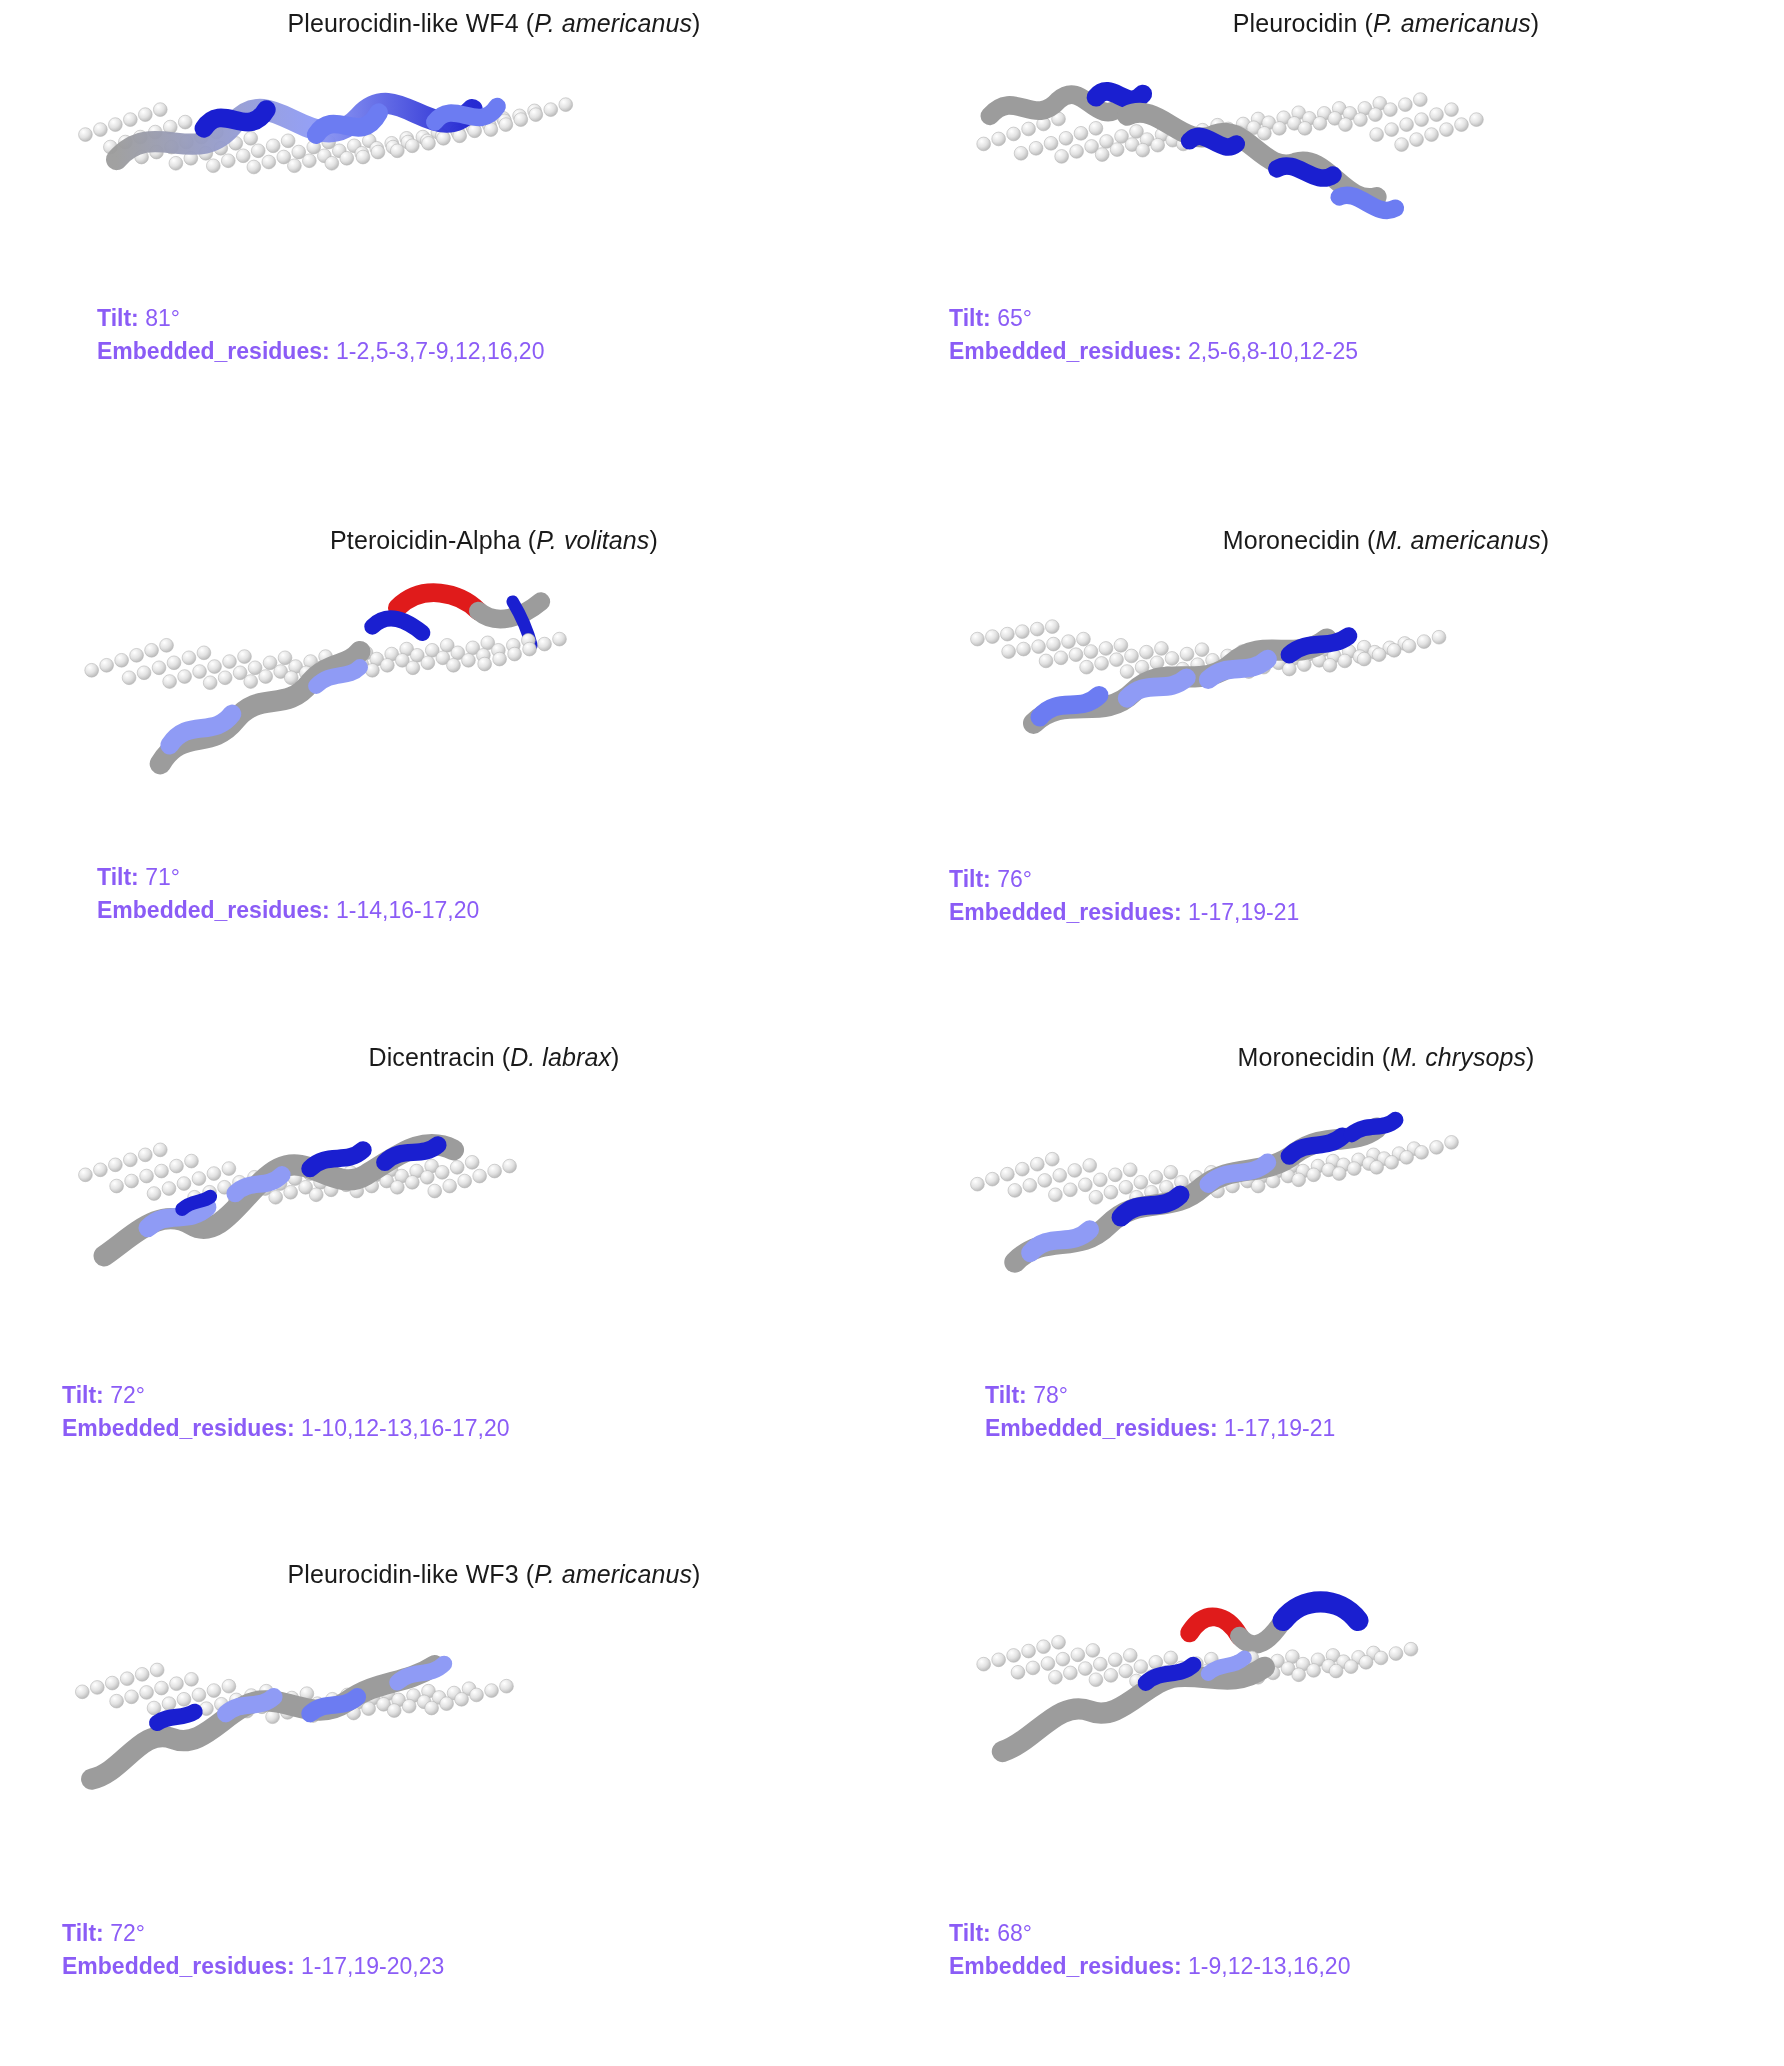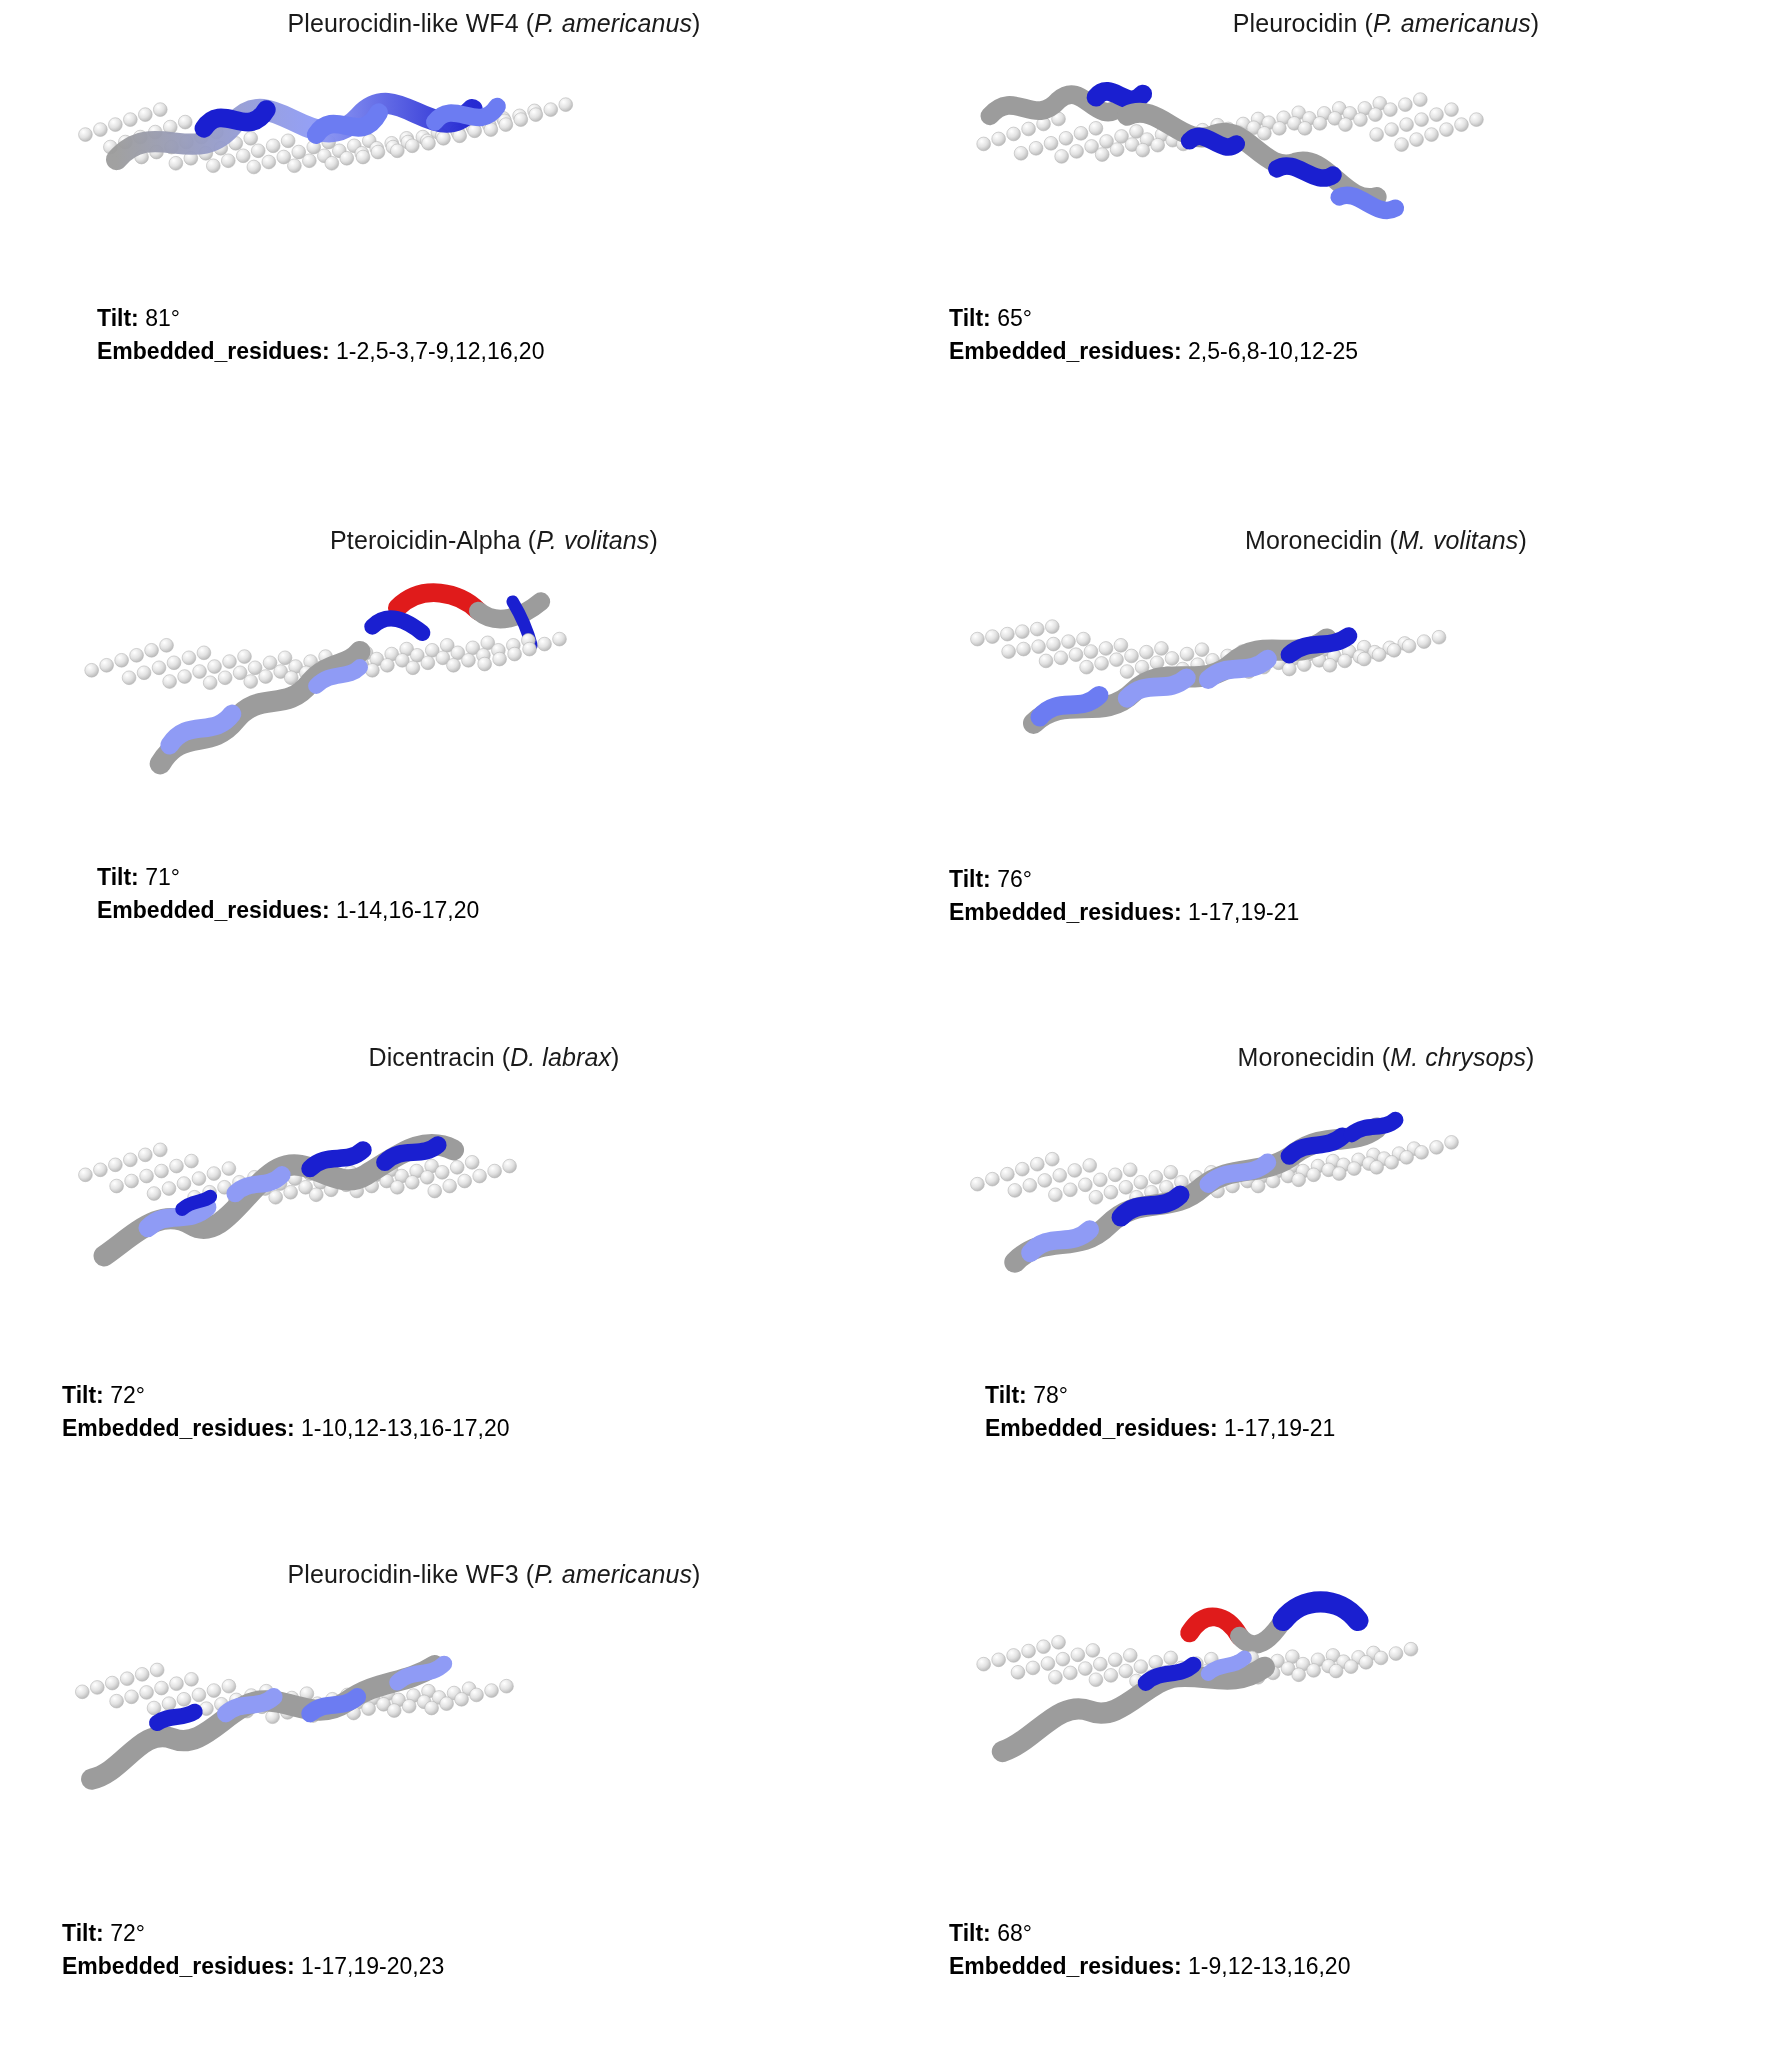--- a/index.html
+++ b/index.html
@@ -49,21 +49,21 @@
   .scene svg {
     display: block;
     width: 100%;
     height: 100%;
   }
   .meta {
     position: absolute;
     left: 62px;
     font-size: 23px;
     line-height: 1.45;
-    color: #000000;
+    color: #8b5cf6;
   }
   .meta-row {
     white-space: nowrap;
   }
   .meta-label {
     font-weight: bold;
   }
   .meta-value {
     font-weight: normal;
   }
@@ -375,21 +375,21 @@
           <path d="M195,300 C225,255 265,290 295,250" stroke="#8f9bf5" stroke-width="30" stroke-linecap="round"></path>
           <path d="M430,205 C455,180 480,195 500,175" stroke="#8f9bf5" stroke-width="26" stroke-linecap="round"></path>
         </g>
       </svg>
     </div>
   </div>
 
   <div class="panel p3">
     <div class="panel-title">
       <span>Moronecidin</span>
-      (<span class="species">M. volitans</span>)
+      (<span class="species">M. americanus</span>)
     </div>
     <div class="scene">
       <svg viewBox="0 0 1430 420" preserveAspectRatio="xMidYMid meet">
         <g stroke="#b8b8b8" stroke-width="1" fill="url(#bead)">
           <circle cx="60" cy="130" r="11"></circle>
             <circle cx="84" cy="126" r="11"></circle>
             <circle cx="108" cy="122" r="11"></circle>
             <circle cx="132" cy="118" r="11"></circle>
             <circle cx="156" cy="114" r="11"></circle>
             <circle cx="180" cy="110" r="11"></circle>

